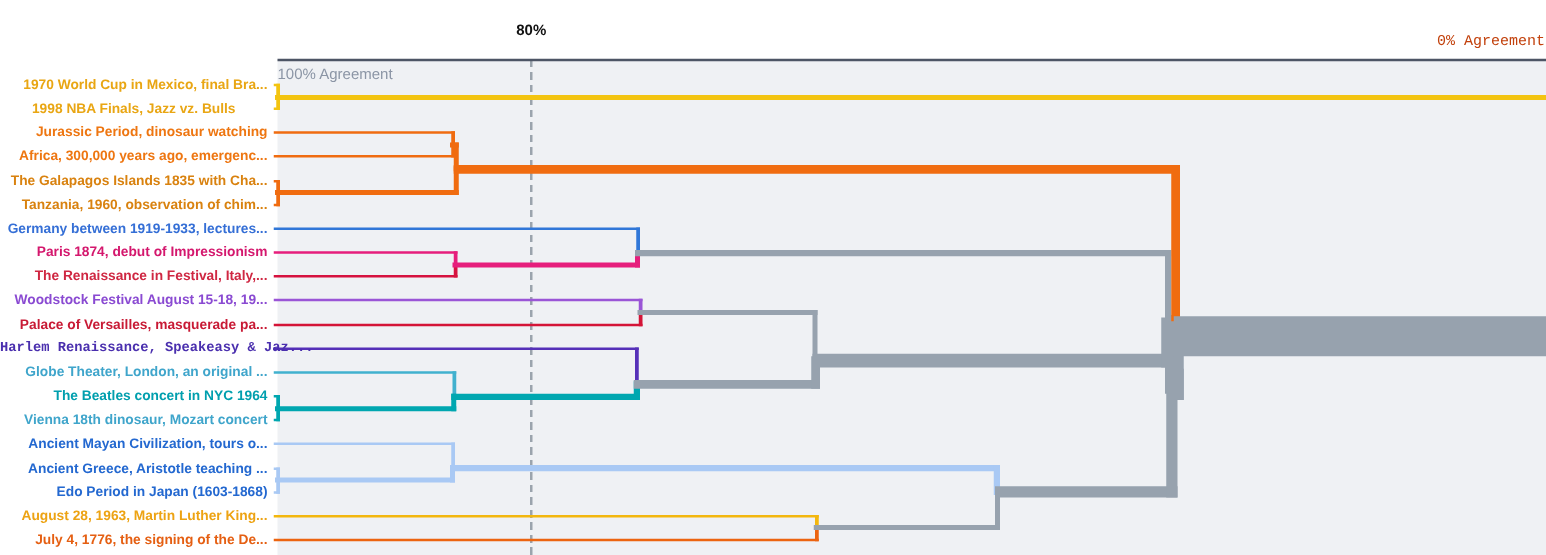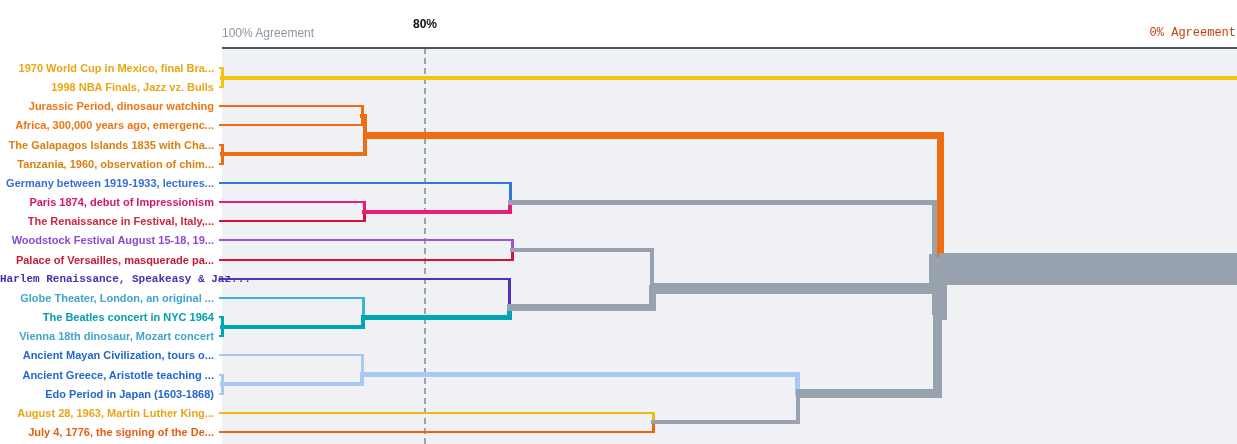--- a/index.html
+++ b/index.html
@@ -99,21 +99,21 @@
       <div class="seg" style="left: 795.505px; top: 389.22px; width: 146.57px; height: 9px; background: rgb(151, 162, 174);"></div>
       <div class="seg" style="left: 933.075px; top: 303px; width: 9px; height: 95.22px; background: rgb(151, 162, 174);"></div>
       <div class="seg" style="left: 363.115px; top: 131.56px; width: 581.005px; height: 7px; background: rgb(240, 108, 16);"></div>
       <div class="seg" style="left: 937.12px; top: 131.56px; width: 7px; height: 141.12px; background: rgb(240, 108, 16);"></div>
       <div class="seg" style="left: 935.575px; top: 295px; width: 11.045px; height: 25px; background: rgb(151, 162, 174);"></div>
       <div class="seg" style="left: 934.62px; top: 256.68px; width: 12px; height: 63.32px; background: rgb(151, 162, 174);"></div>
       <div class="seg" style="left: 938.62px; top: 253.18px; width: 298.38px; height: 32px; background: rgb(151, 162, 174);"></div>
     </div>
   <div id="labels">
       <div class="leaf-label" style="top: 68px; color: rgb(233, 166, 19);">1970 World Cup in Mexico, final Bra...</div>
-      <div class="leaf-label" style="top: 87.16px; color: rgb(233, 166, 19);">1998 NBA Finals, Jazz vz. Bulls</div>
+      <div class="leaf-label" style="top: 87.16px; color: rgb(233, 166, 19); text-align: center;">1998 NBA Finals, Jazz vz. Bulls</div>
       <div class="leaf-label" style="top: 106.32px; color: rgb(238, 118, 17);">Jurassic Period, dinosaur watching</div>
       <div class="leaf-label" style="top: 125.48px; color: rgb(238, 118, 17);">Africa, 300,000 years ago, emergenc...</div>
       <div class="leaf-label" style="top: 144.64px; color: rgb(217, 130, 15); text-align: right;">The Galapagos Islands 1835 with Cha...</div>
       <div class="leaf-label" style="top: 163.8px; color: rgb(217, 130, 15);">Tanzania, 1960, observation of chim...</div>
       <div class="leaf-label" style="top: 182.96px; color: rgb(53, 111, 214);">Germany between 1919-1933, lectures...</div>
       <div class="leaf-label" style="top: 202.12px; color: rgb(212, 23, 109);">Paris 1874, debut of Impressionism</div>
       <div class="leaf-label" style="top: 221.28px; color: rgb(207, 39, 66);">The Renaissance in Festival, Italy,...</div>
       <div class="leaf-label" style="top: 240.44px; color: rgb(138, 74, 210);">Woodstock Festival August 15-18, 19...</div>
       <div class="leaf-label" style="top: 259.6px; color: rgb(200, 26, 53);">Palace of Versailles, masquerade pa...</div>
       <div class="leaf-label" style="top: 278.76px; color: rgb(74, 47, 174); font-family: Liberation Mono, monospace;">Harlem Renaissance, Speakeasy &amp; Jaz...</div>
@@ -121,15 +121,15 @@
       <div class="leaf-label" style="top: 317.08px; color: rgb(0, 159, 174);">The Beatles concert in NYC 1964</div>
       <div class="leaf-label" style="top: 336.24px; color: rgb(63, 165, 203);">Vienna 18th dinosaur, Mozart concert</div>
       <div class="leaf-label" style="top: 355.4px; color: rgb(35, 104, 208);">Ancient Mayan Civilization, tours o...</div>
       <div class="leaf-label" style="top: 374.56px; color: rgb(35, 104, 208);">Ancient Greece, Aristotle teaching ...</div>
       <div class="leaf-label" style="top: 393.72px; color: rgb(35, 104, 208);">Edo Period in Japan (1603-1868)</div>
       <div class="leaf-label" style="top: 412.88px; color: rgb(237, 163, 19);">August 28, 1963, Martin Luther King...</div>
       <div class="leaf-label" style="top: 432.04px; color: rgb(229, 95, 18);">July 4, 1776, the signing of the De...</div>
     </div>
   <div class="axis-top" id="axis-top" style="background: rgb(77, 85, 101);"></div>
   <div class="thresh-label" id="threshold-label" style="left: 425px; color: rgb(17, 17, 17);">80%</div>
-  <div class="ax-label left" style="color: rgb(139, 149, 165);">100% Agreement</div>
+  <div class="ax-label left" style="color: rgb(139, 149, 165); margin-top: 26px;">100% Agreement</div>
   <div class="ax-label right" style="color: #c2410c; font-family: Liberation Mono, monospace;">0% Agreement</div>
 </div>
 
 </body></html>

